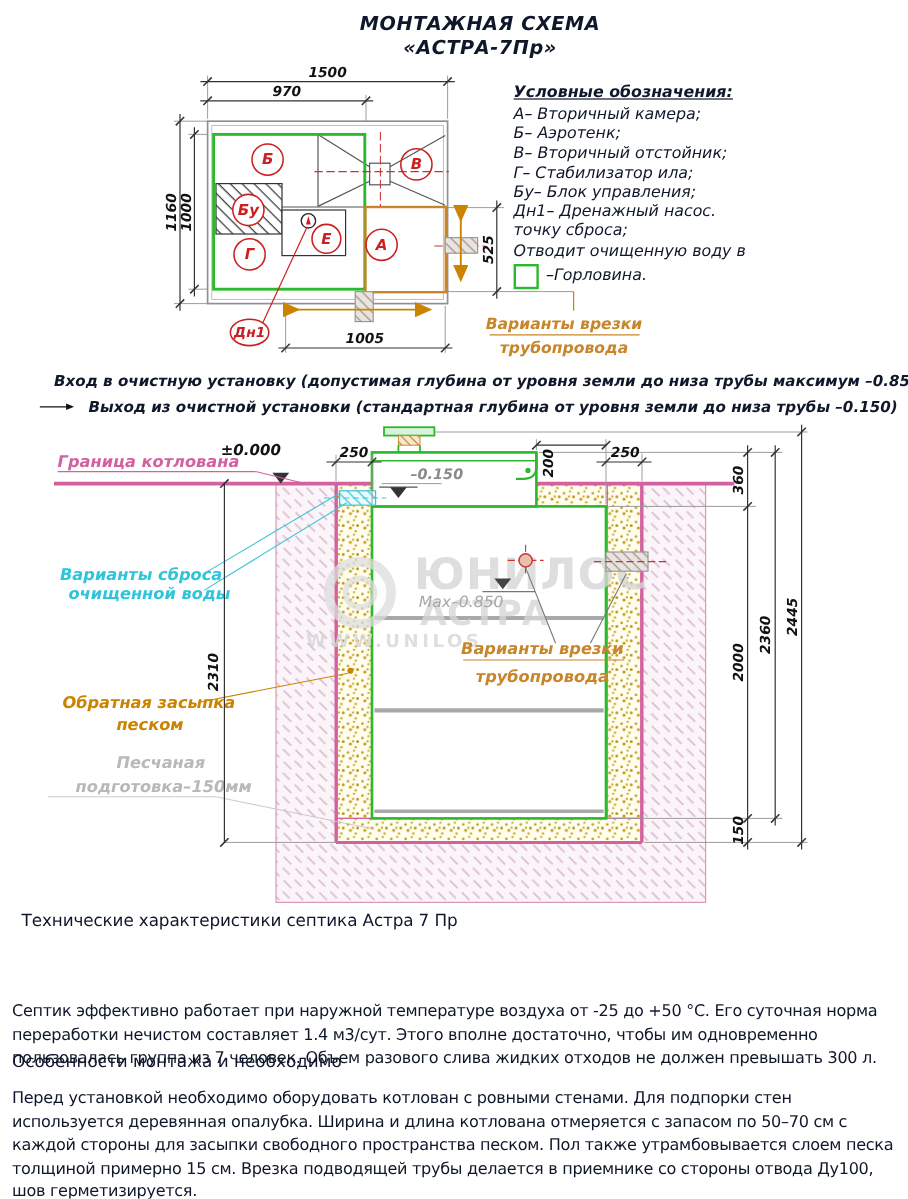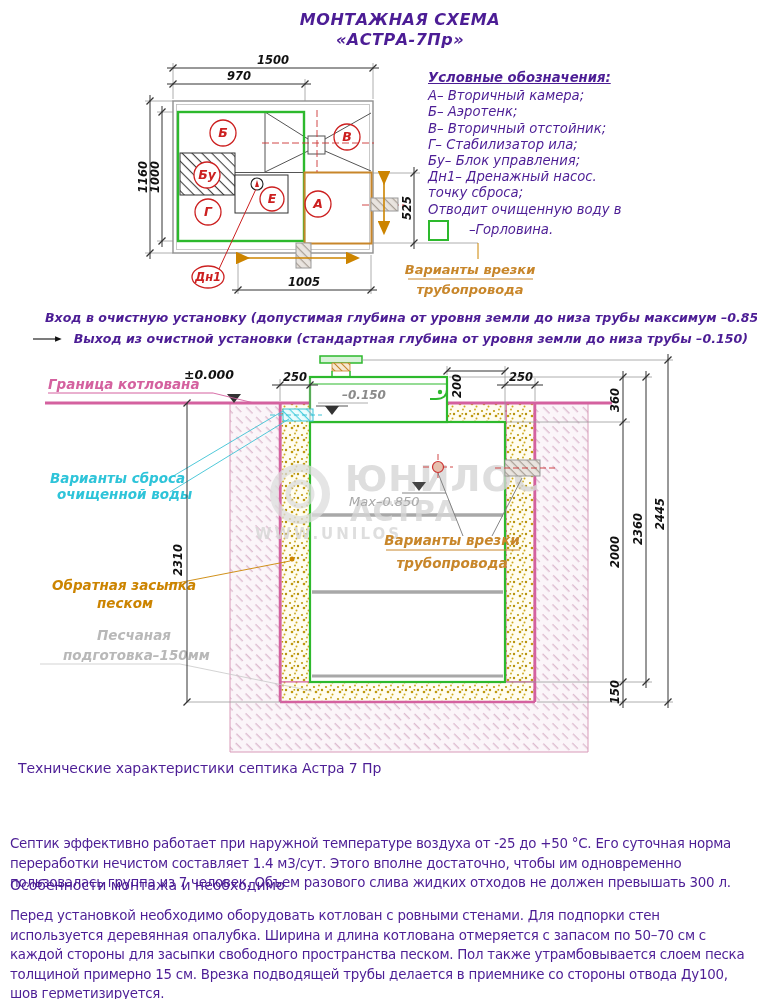--- a/index.html
+++ b/index.html
@@ -1,23 +1,23 @@
 <!DOCTYPE html>
 <html><head>
 <meta charset="utf-8">
 <style>
   html,body{margin:0;padding:0;background:#fff;}
   .page{position:relative;width:757px;height:999px;background:#fff;overflow:hidden;
-        font-family:"DejaVu Sans",sans-serif;color:#4c1d95;border-radius:10px;}
+        font-family:"DejaVu Sans",sans-serif;color:#0f172a;border-radius:10px;}
   .abs{position:absolute;}
   .title-block{left:230px;top:10px;width:340px;text-align:center;
     font-style:italic;font-weight:bold;font-size:16px;line-height:20px;letter-spacing:.5px;}
   .legend{left:428px;top:70px;width:315px;font-style:italic;font-size:13.2px;line-height:16.2px;}
   .legend-title{font-weight:bold;text-decoration:underline;margin-bottom:2px;}
-  .legend-neck{display:flex;align-items:center;gap:20px;margin-top:2px;}
+  .legend-neck{display:flex;align-items:center;gap:6px;margin-top:2px;}
   .neck-square{display:inline-block;width:17px;height:17px;border:2px solid #2db92d;background:#fff;}
   .note-row{left:33px;width:715px;display:flex;align-items:center;gap:12px;
     font-style:italic;font-weight:bold;font-size:12.6px;white-space:nowrap;}
   .svgdiag{position:absolute;}
   .specs-heading{left:18px;top:760px;font-size:14px;letter-spacing:-.1px;}
   .body-text{left:10px;width:744px;font-size:13.4px;line-height:19.5px;letter-spacing:-.25px;}
   .install-heading{left:10px;top:877px;font-size:14px;}
   svg text{font-family:"DejaVu Sans",sans-serif;}
   .dim-t{font-size:11.5px;font-weight:bold;font-style:italic;fill:#111;}
   .red-t{font-size:12.5px;font-weight:bold;font-style:italic;fill:#cc2020;text-anchor:middle;}

